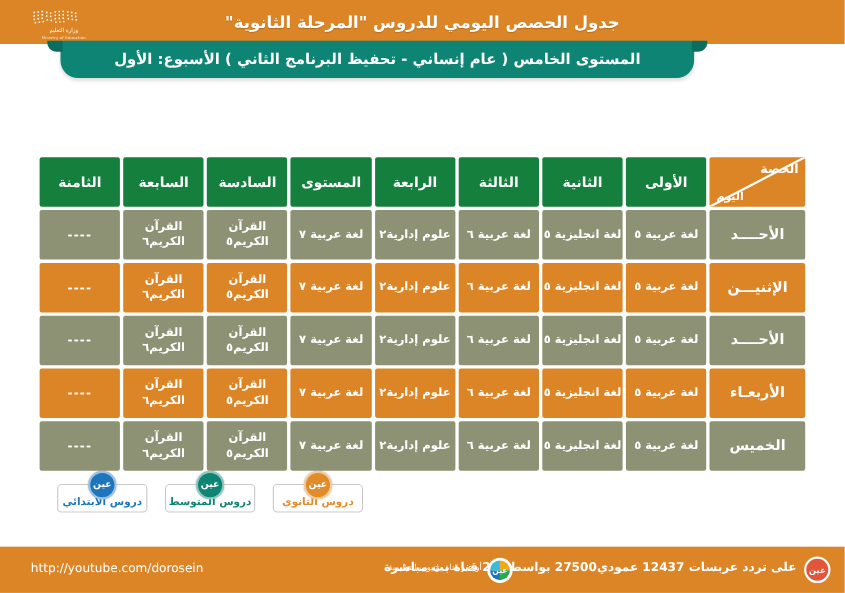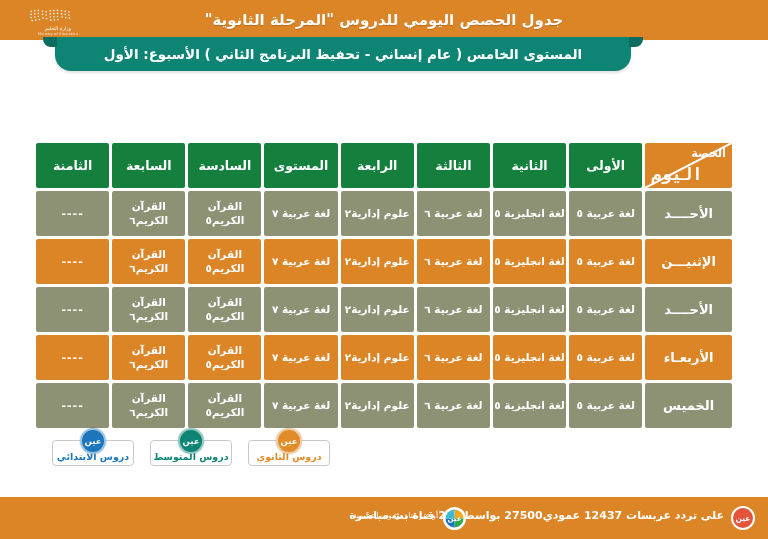--- a/index.html
+++ b/index.html
@@ -75,21 +75,21 @@
     position:relative; background:#DB8527; color:#fff;
     height:45px; width:83px; border-radius:2px; overflow:hidden;
   }
   .corner .diag {
     position:absolute; top:0; left:0; width:100%; height:100%;
   }
   .corner .lbl-period {
     position:absolute; top:3px; right:6px; font-size:11.5px; font-weight:bold;
   }
   .corner .lbl-day {
-    position:absolute; bottom:3px; left:6px; font-size:17px; font-weight:bold;font-family:Liberation Mono, monospace;
+    position:absolute; bottom:3px; left:6px; font-size:10px; font-weight:bold;
   }
 
   .daycell {
     width:83px; height:45px; border-radius:2px;
     text-align:center; vertical-align:middle;
     color:#ffffff; font-size:13px; font-weight:bold;
   }
   .subjcell {
     width:70px; height:45px; border-radius:2px;
     text-align:center; vertical-align:middle;
@@ -341,17 +341,18 @@
           <path d="M11.5 2.5 A9 9 0 0 1 20.5 11.5 L11.5 11.5 Z" fill="#F2A71B"></path>
           <path d="M20.5 11.5 A9 9 0 0 1 11.5 20.5 L11.5 11.5 Z" fill="#2BA84A"></path>
           <path d="M11.5 20.5 A9 9 0 0 1 2.5 11.5 L11.5 11.5 Z" fill="#1D76BC"></path>
           <path d="M2.5 11.5 A9 9 0 0 1 11.5 2.5 L11.5 11.5 Z" fill="#3BBBD6"></path>
         </svg>
         <span class="ain">عين</span>
       </div>
 
       <div class="f-yt-text">أو عبر قناة يوتيوب التعليمية</div>
 
+      <div class="f-url">http://youtube.com/dorosein</div>
 
     </div>
   </div>
 
 </div>
 
 </body></html>

